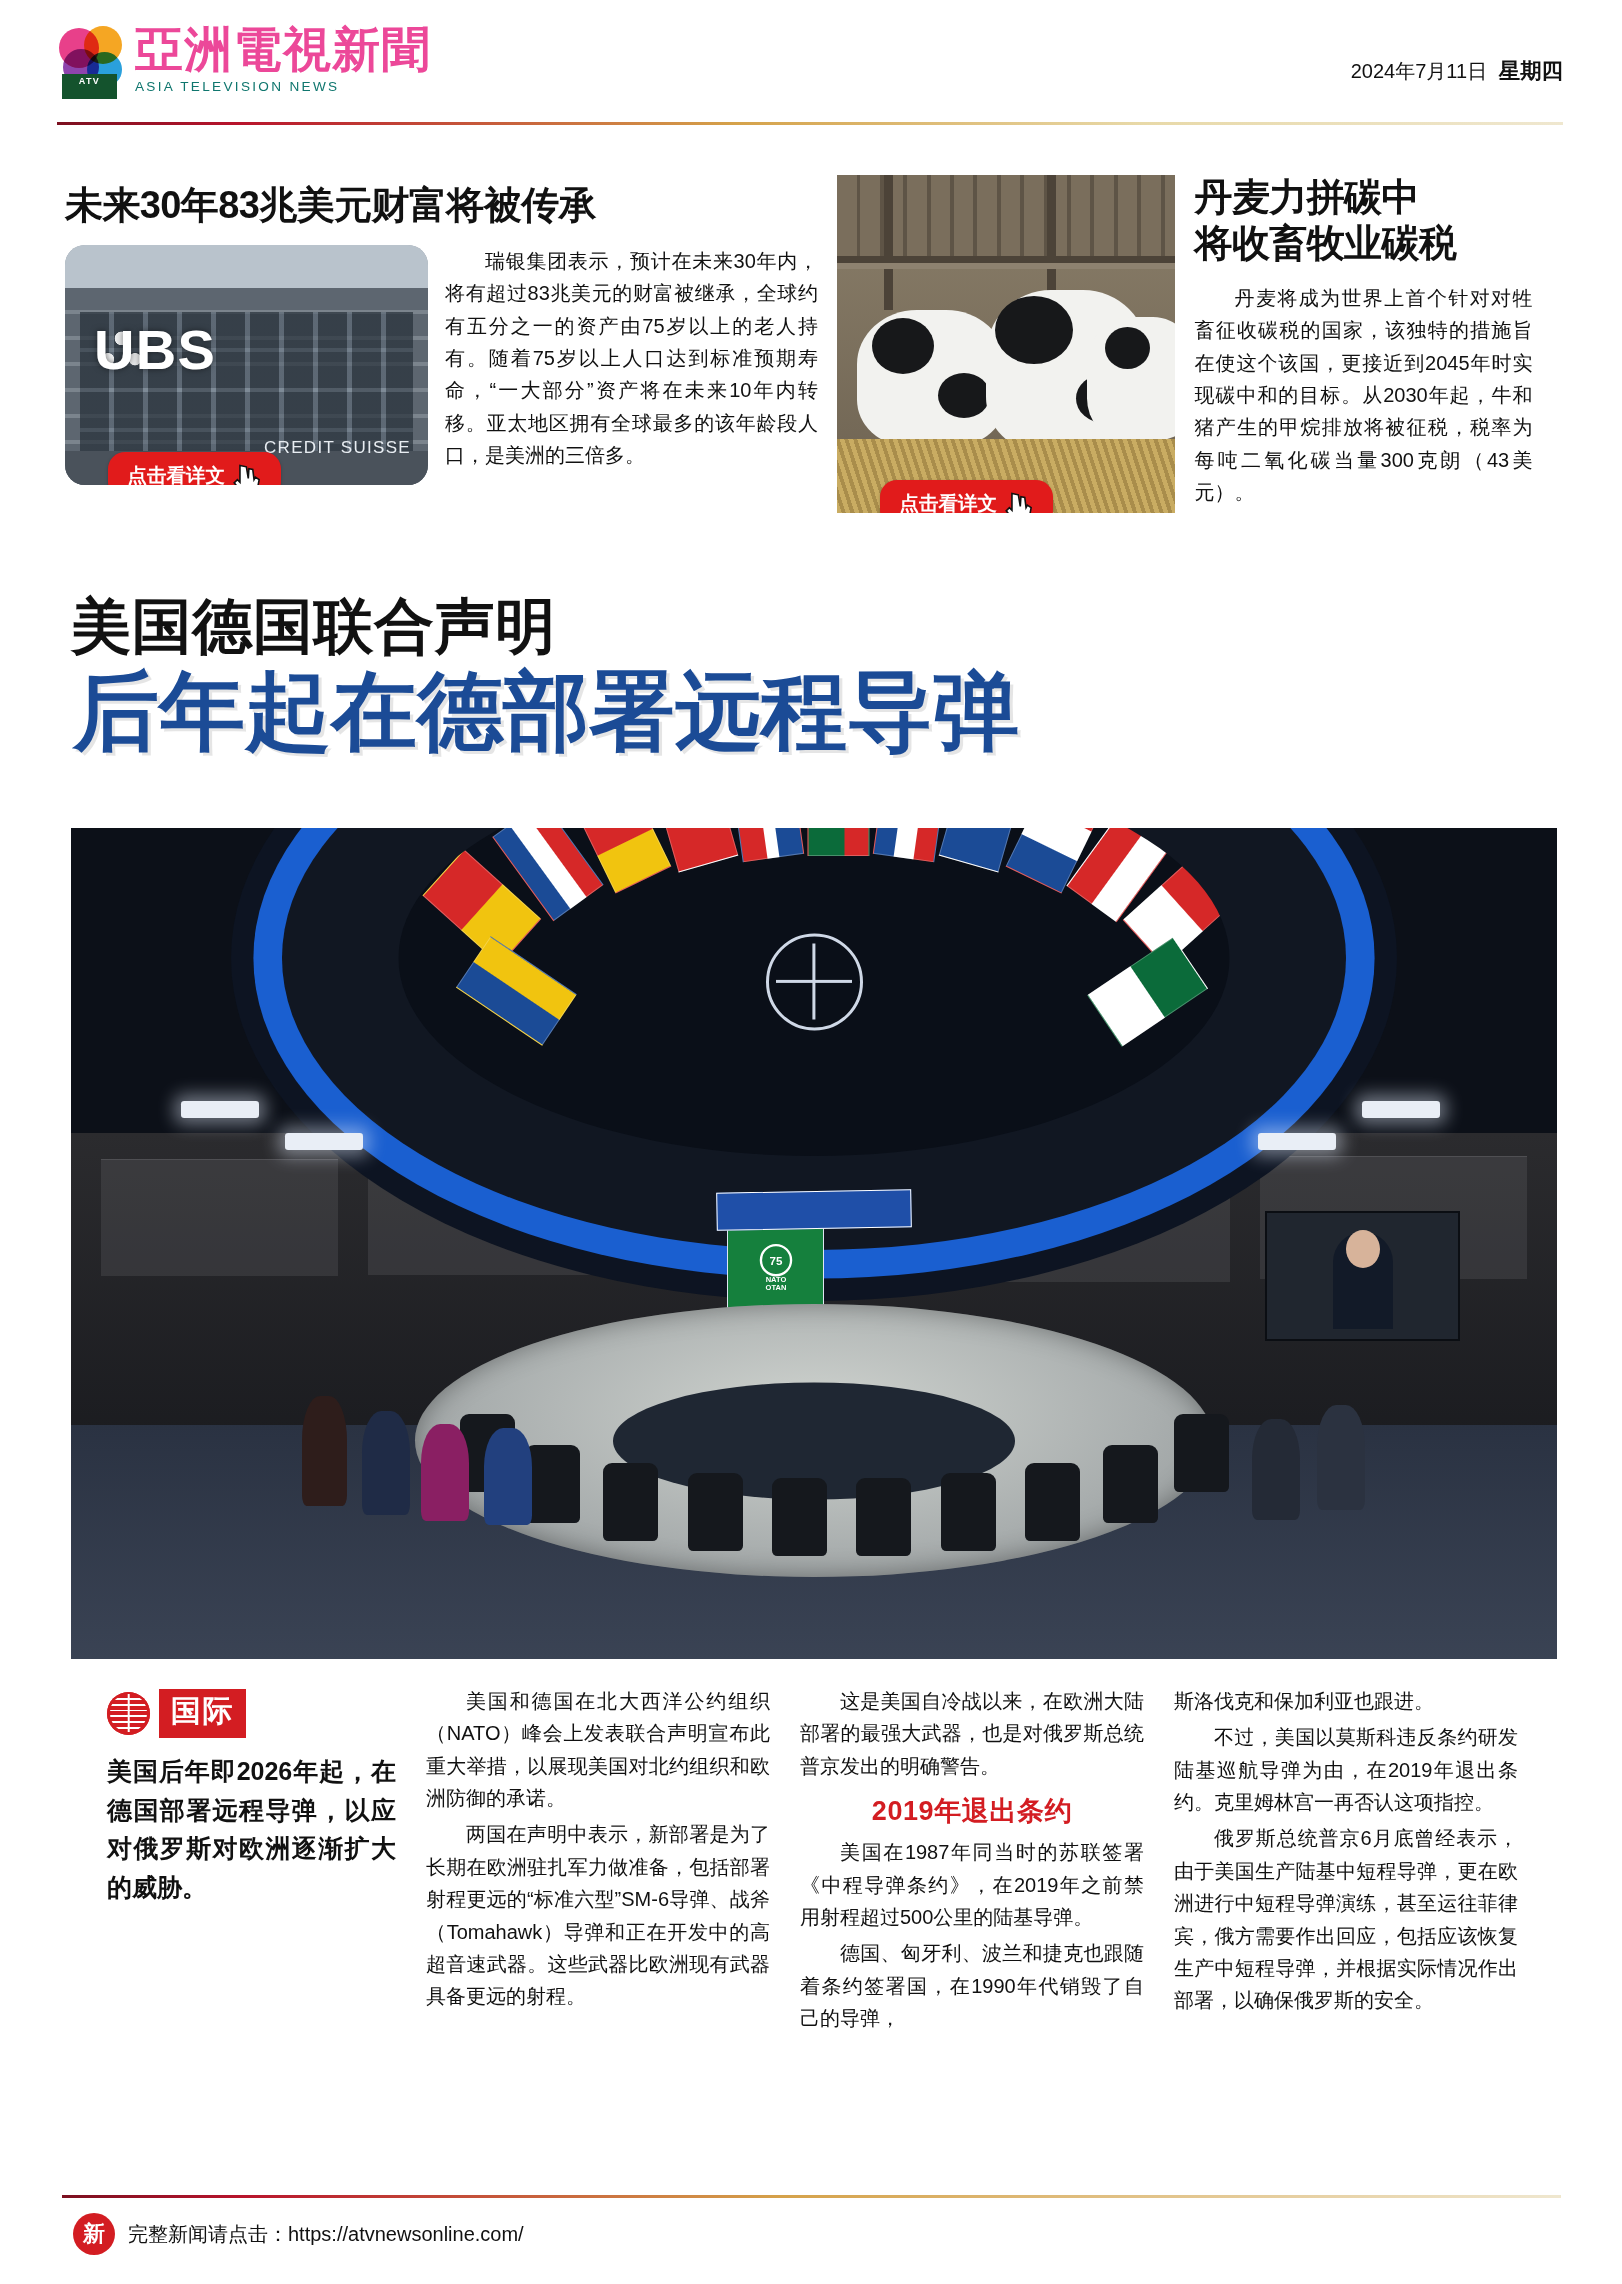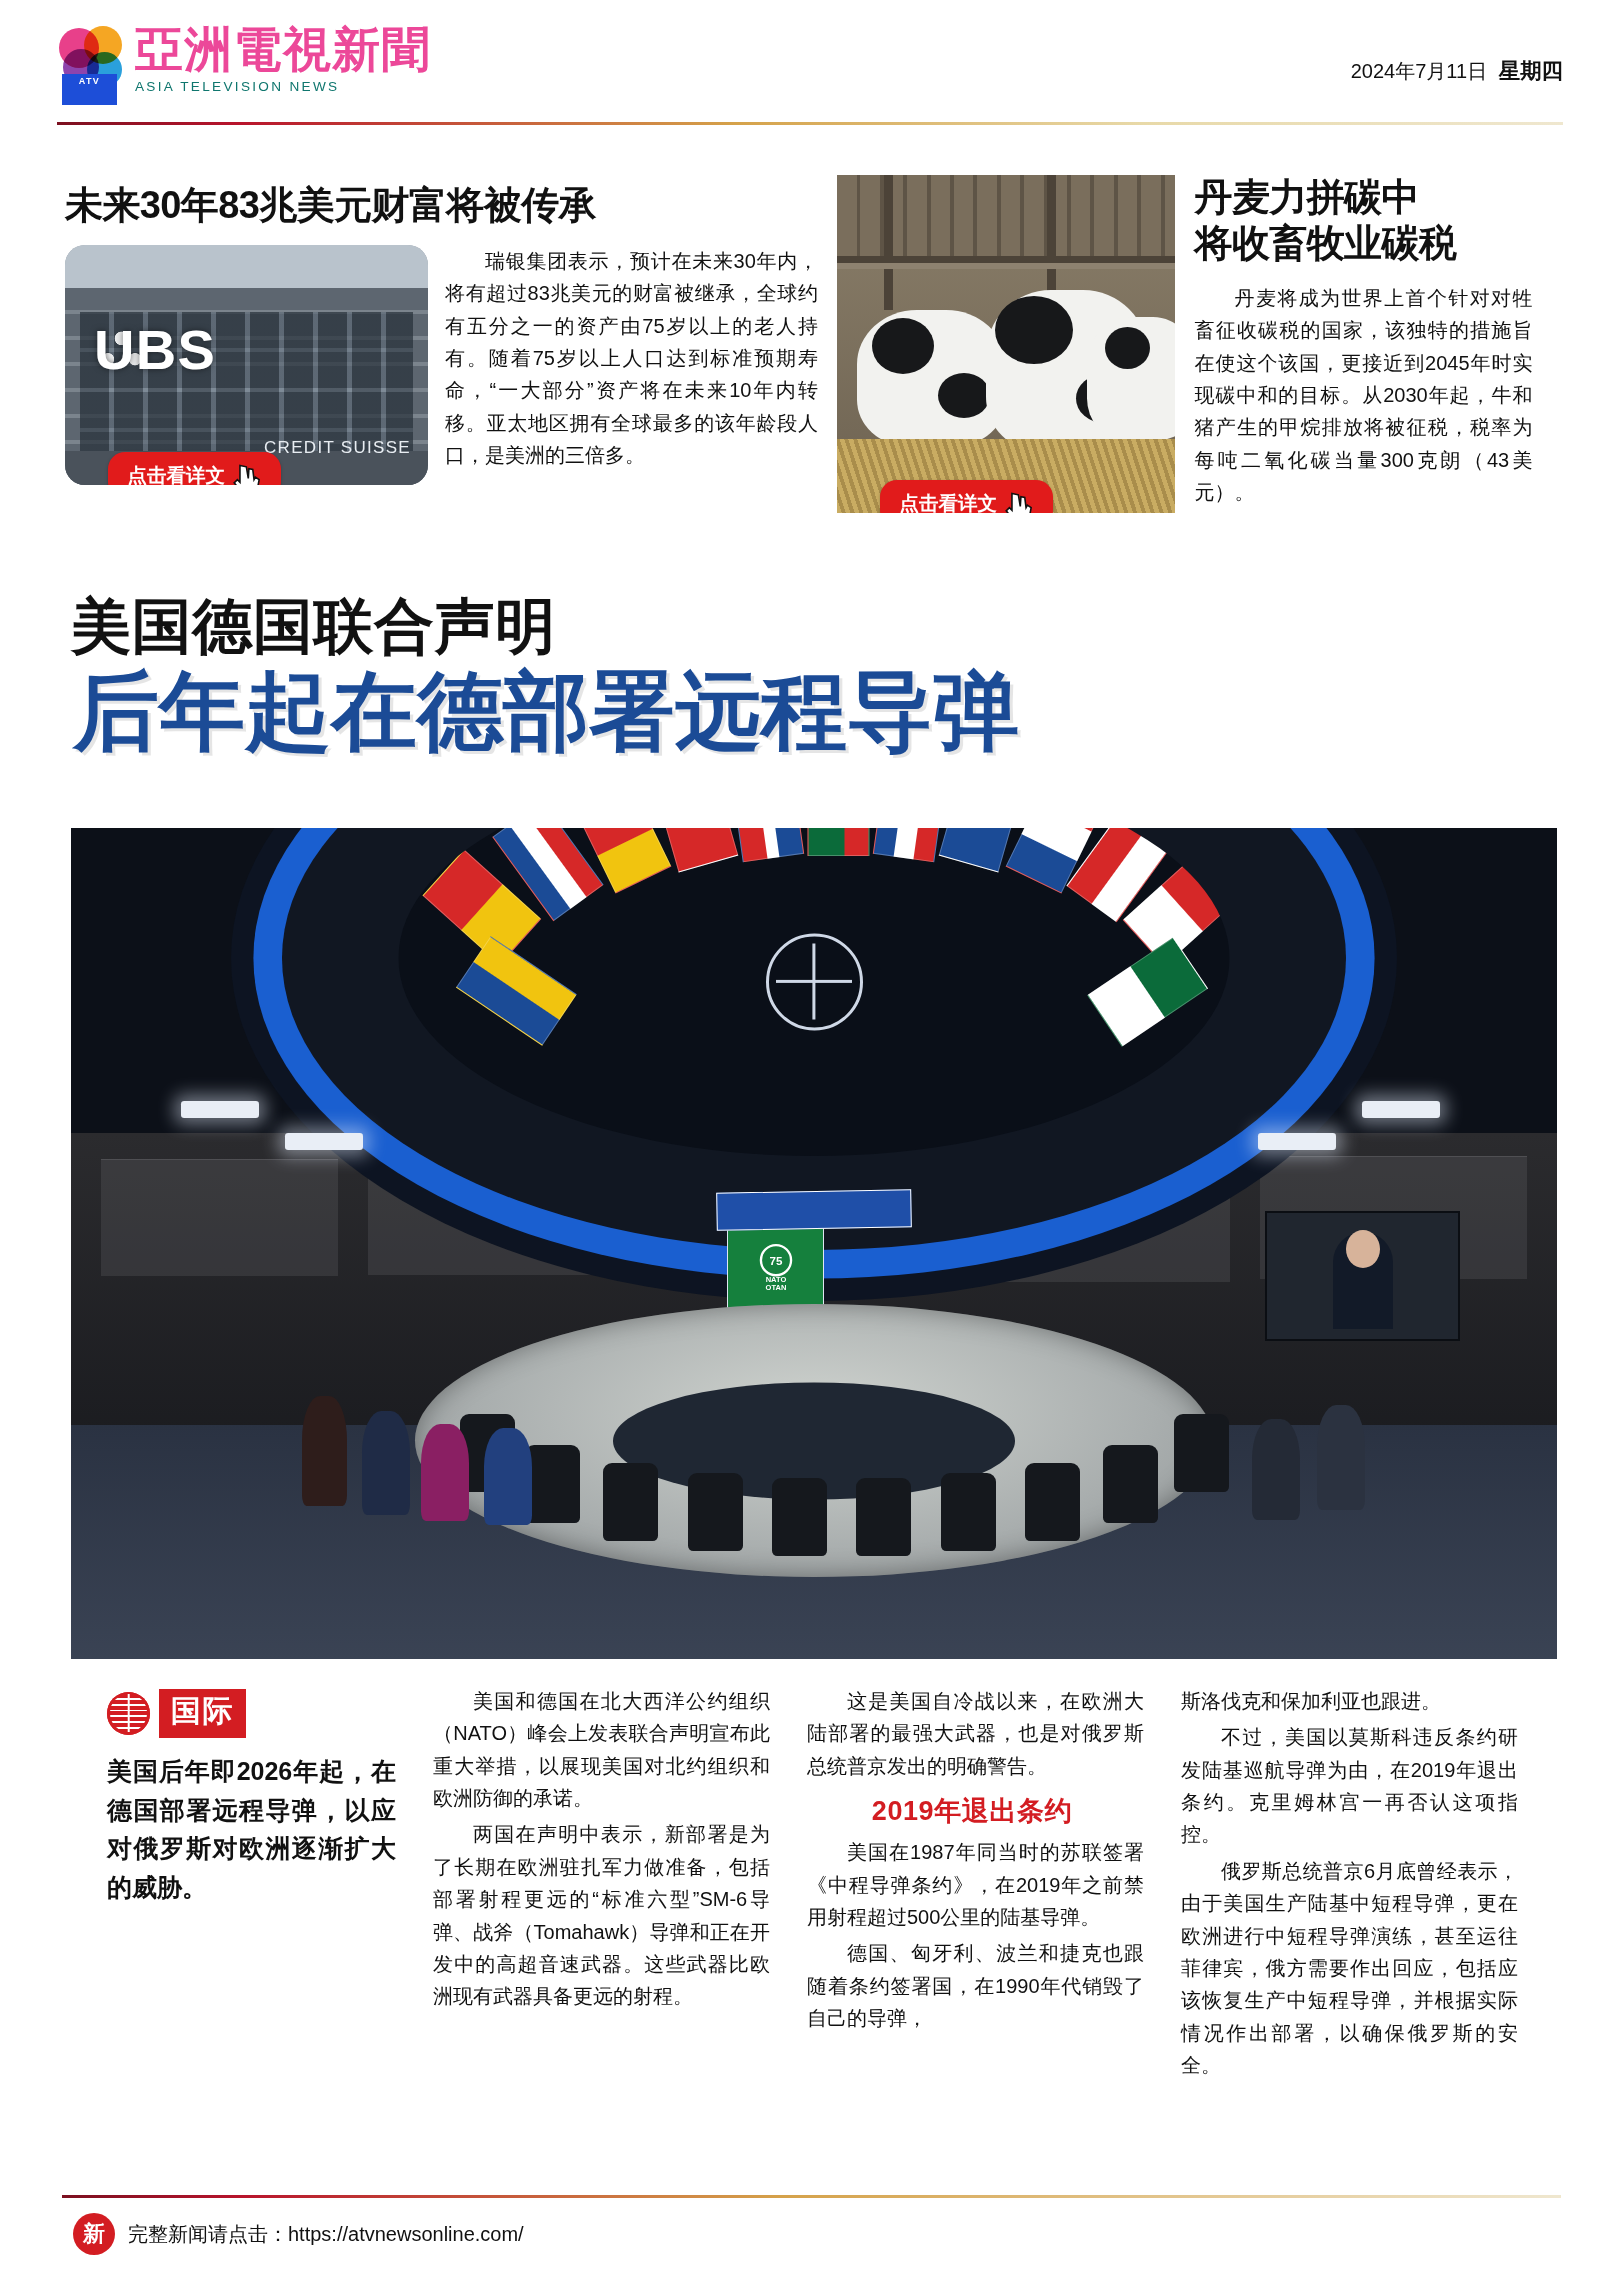--- a/index.html
+++ b/index.html
@@ -39,22 +39,22 @@
     border-radius: 50%;
     mix-blend-mode: multiply;
   }
   .logo-mark .b1 { width: 40px; height: 40px; left: 1.3px;  top: 2.6px;  background: #e8408a; }
   .logo-mark .b2 { width: 38px; height: 38px; left: 26px; top: 0px;  background: #f5a623; }
   .logo-mark .b3 { width: 36px; height: 36px; left: 5.2px;  top: 23.4px; background: #8e44ad; }
   .logo-mark .b4 { width: 35px; height: 35px; left: 28.6px; top: 26px; background: #2aa0dc; }
   .logo-mark .atvbar {
     position: absolute;
     left: 3.9px; top: 48px;
-    width: 55px; height: 31px;
-    background: #1d4ed8;
+    width: 55px; height: 25px;
+    background: #14532d;
     color: #fff;
     font-size: 9px;
     line-height: 14.3px;
     text-align: center;
     letter-spacing: 1.3px;
     font-weight: bold;
   }
   .logo-text { margin-left: 9px; }
   .logo-cn {
     font-size: 48px;
@@ -317,21 +317,20 @@
   }
   .col { width: 344px; }
   .col.c1 { width: 325px; }
   .col p {
     font-size: 20px;
     line-height: 1.62;
     color: #111;
     text-align: justify;
     text-indent: 2em;
     margin-bottom: 3.9px;
-    margin-left: 7px;
   }
   .intl-badge {
     display: flex;
     align-items: center;
     gap: 9px;
     margin: 3.9px 0 14.3px 36px;
   }
   .globe-icon {
     width: 43px; height: 43px; border-radius: 50%;
     background: #d31d22;

